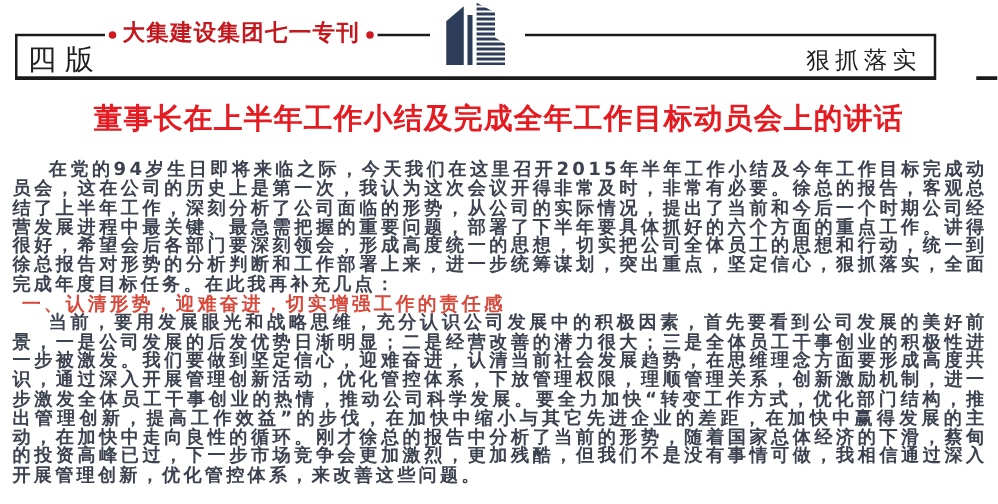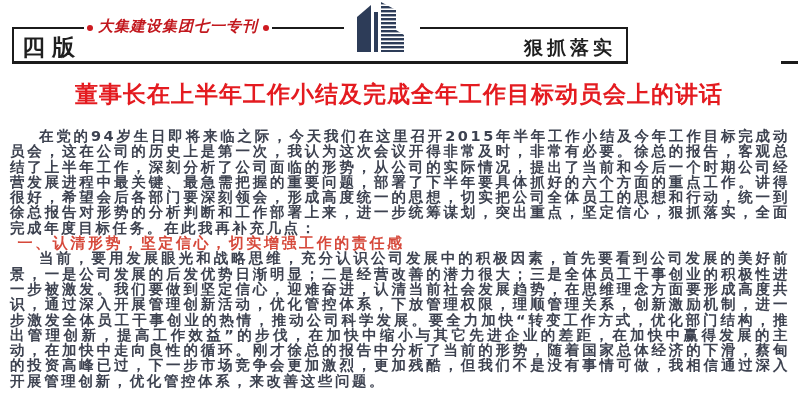--- a/index.html
+++ b/index.html
@@ -3,39 +3,39 @@
 <meta charset="utf-8">
 <style>
   html,body{margin:0;padding:0;}
   body{
     width:798px;height:403px;position:relative;overflow:hidden;
     background:#ffffff;
     font-family:"DejaVu Sans","Liberation Sans",sans-serif;
   }
   
   .head-box{
-    position:absolute;left:12px;top:27px;width:616px;height:37px;
-    border:2px solid #1b1b1b;border-bottom-width:3px;box-sizing:border-box;font-weight:bold;
+    position:absolute;left:12px;top:27px;width:737px;height:37px;
+    border:2px solid #1b1b1b;border-bottom-width:3px;box-sizing:border-box;
   }
   .bottom-ext{position:absolute;left:781px;top:61px;width:17px;height:3px;background:#1b1b1b;}
   .page-label{
     position:absolute;left:8px;top:3px;font-size:23px;color:#1f1f1f;
     letter-spacing:7px;white-space:nowrap;
   }
   .section-label{
     position:absolute;right:10px;top:6px;font-size:19px;color:#1f1f1f;
     letter-spacing:4px;white-space:nowrap;
   }
   .banner{
     position:absolute;left:84px;top:20px;height:16px;background:#ffffff;
     padding:0 3px;display:flex;align-items:center;gap:5px;z-index:2;
   }
   .banner .dot{width:6px;height:6px;border-radius:50%;background:#ce1a20;flex:0 0 auto;}
   .banner-text{
-    font-size:15px;font-weight:bold;font-style:italic;color:#c2181e;
+    font-size:18px;font-weight:bold;color:#c2181e;
     letter-spacing:1px;white-space:nowrap;transform:translateY(-2px);
   }
   .logo-wrap{position:absolute;left:344px;top:0;background:#ffffff;padding:2px 10px;z-index:2;}
   
   .article-title{
     position:absolute;left:0;top:79px;width:798px;text-align:center;
     font-size:23px;font-weight:bold;color:#e41b20;letter-spacing:1px;white-space:nowrap;
   }
   .body-text{
     position:absolute;left:10px;top:129px;width:780px;
@@ -88,15 +88,15 @@
         <rect x="27" y="48" width="23" height="2.4"></rect>
       </g>
     </svg>
   </div>
 </div>
 
 <div class="article-title">董事长在上半年工作小结及完成全年工作目标动员会上的讲话</div>
 
 <div class="body-text">
   <p>在党的94岁生日即将来临之际，今天我们在这里召开2015年半年工作小结及今年工作目标完成动员会，这在公司的历史上是第一次，我认为这次会议开得非常及时，非常有必要。徐总的报告，客观总结了上半年工作，深刻分析了公司面临的形势，从公司的实际情况，提出了当前和今后一个时期公司经营发展进程中最关键、最急需把握的重要问题，部署了下半年要具体抓好的六个方面的重点工作。讲得很好，希望会后各部门要深刻领会，形成高度统一的思想，切实把公司全体员工的思想和行动，统一到徐总报告对形势的分析判断和工作部署上来，进一步统筹谋划，突出重点，坚定信心，狠抓落实，全面完成年度目标任务。在此我再补充几点：</p>
-  <p class="red-head">一、认清形势，坚定信心，切实增强工作的责任感</p>
+  <p class="red-head">一、认清形势，迎难奋进，切实增强工作的责任感</p>
   <p>当前，要用发展眼光和战略思维，充分认识公司发展中的积极因素，首先要看到公司发展的美好前景，一是公司发展的后发优势日渐明显；二是经营改善的潜力很大；三是全体员工干事创业的积极性进一步被激发。我们要做到坚定信心，迎难奋进，认清当前社会发展趋势，在思维理念方面要形成高度共识，通过深入开展管理创新活动，优化管控体系，下放管理权限，理顺管理关系，创新激励机制，进一步激发全体员工干事创业的热情，推动公司科学发展。要全力加快“转变工作方式，优化部门结构，推出管理创新，提高工作效益”的步伐，在加快中缩小与其它先进企业的差距，在加快中赢得发展的主动，在加快中走向良性的循环。刚才徐总的报告中分析了当前的形势，随着国家总体经济的下滑，蔡甸的投资高峰已过，下一步市场竞争会更加激烈，更加残酷，但我们不是没有事情可做，我相信通过深入开展管理创新，优化管控体系，来改善这些问题。</p>
 </div>
 
 </body></html>

